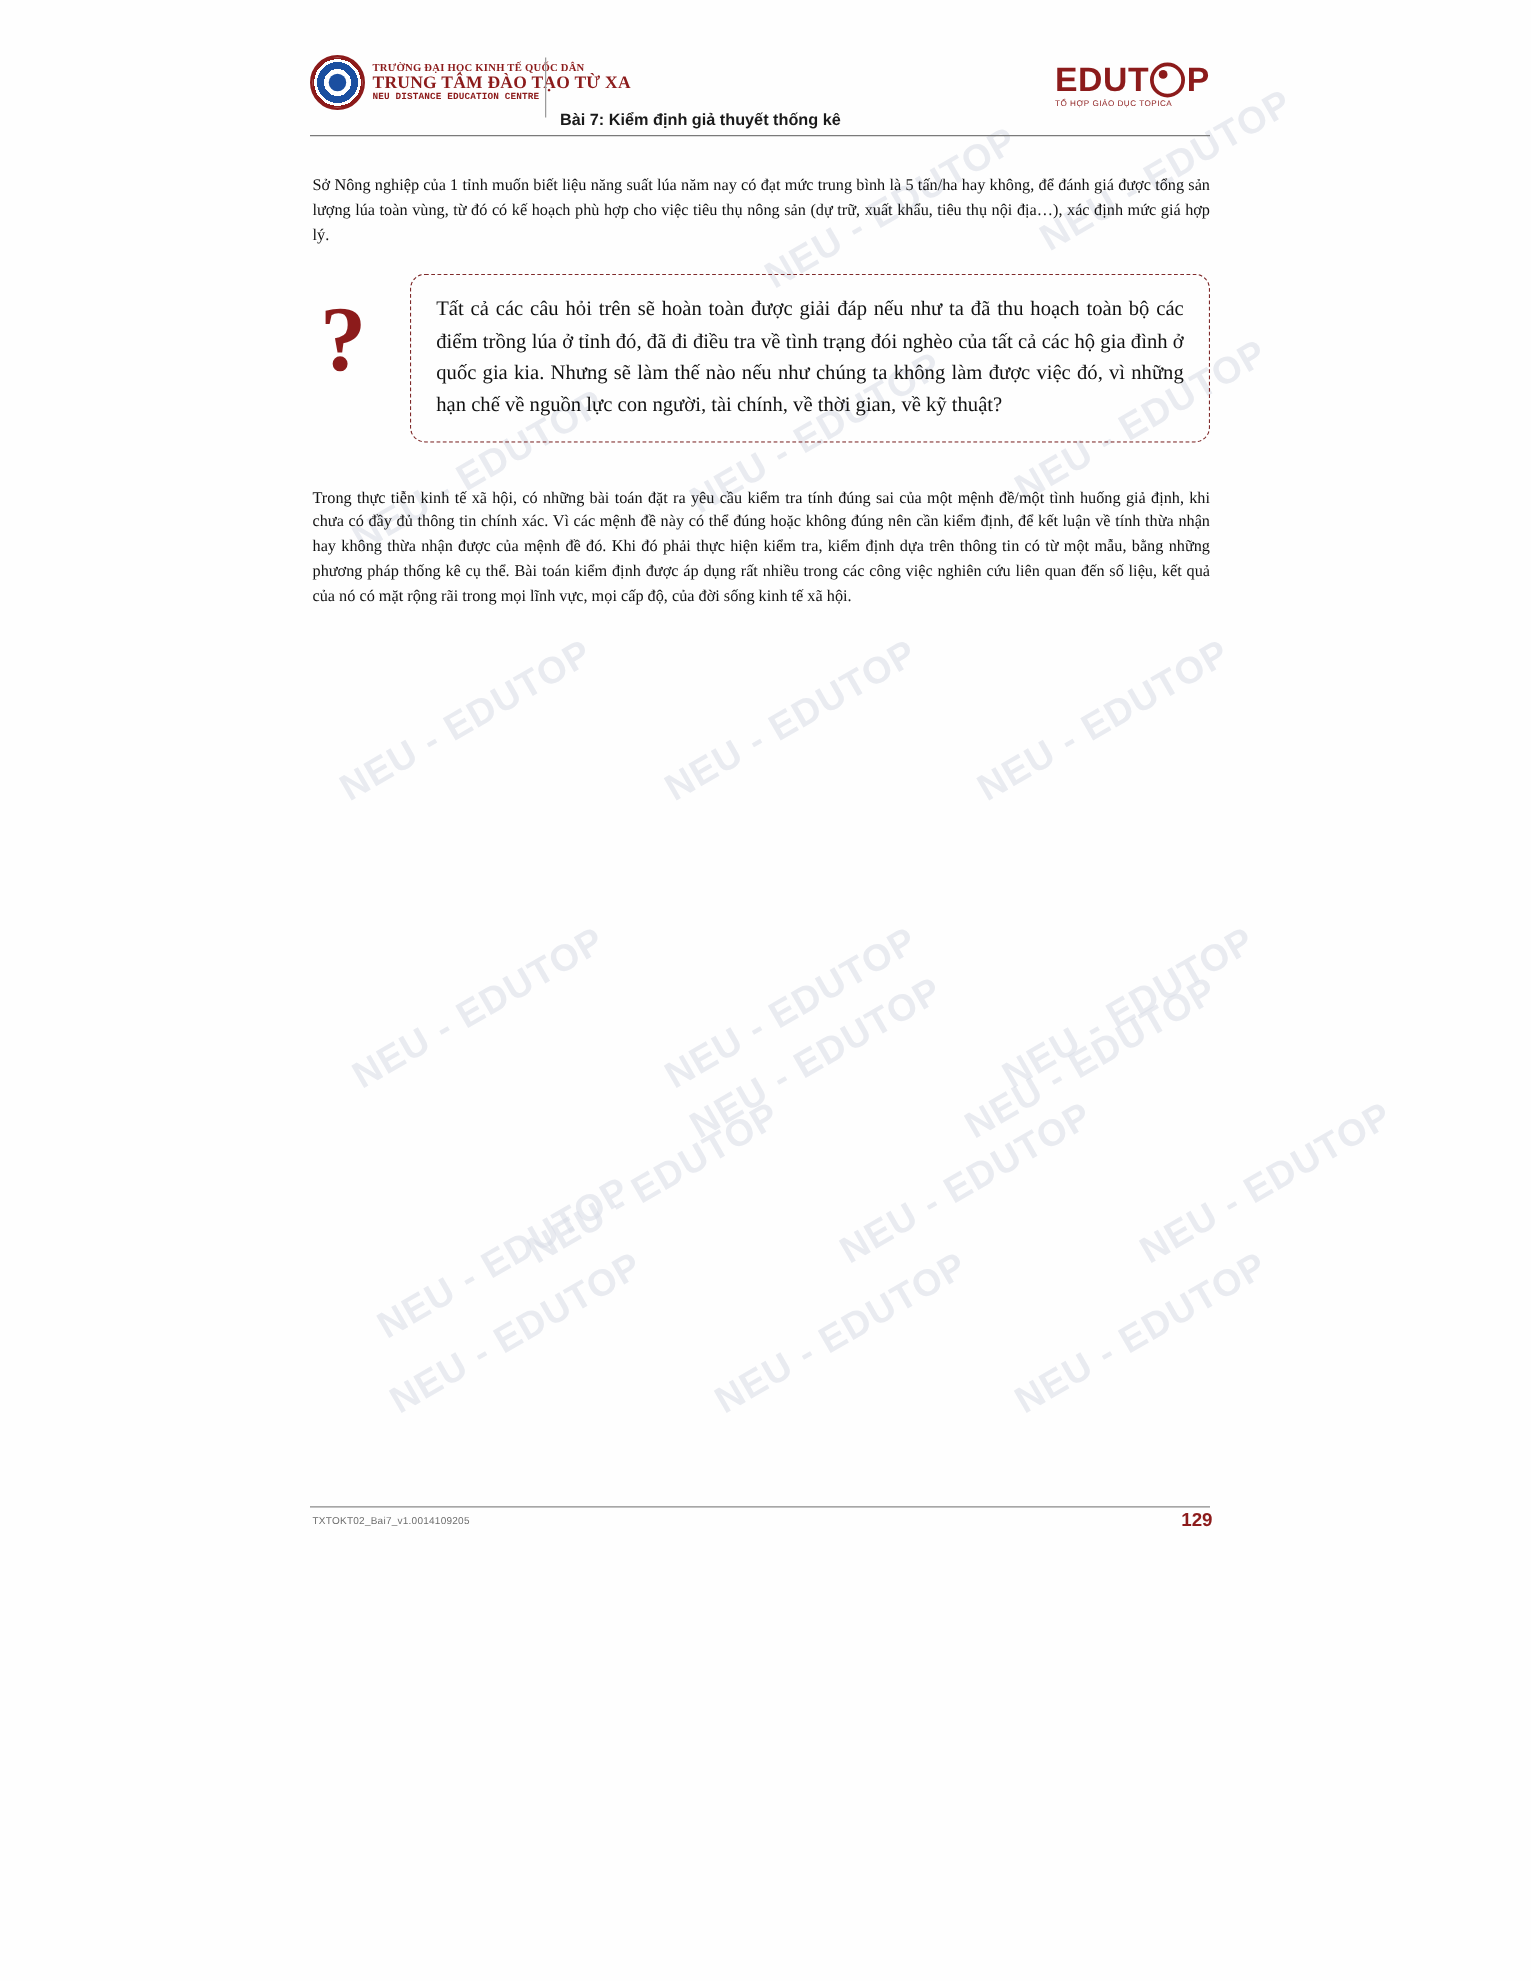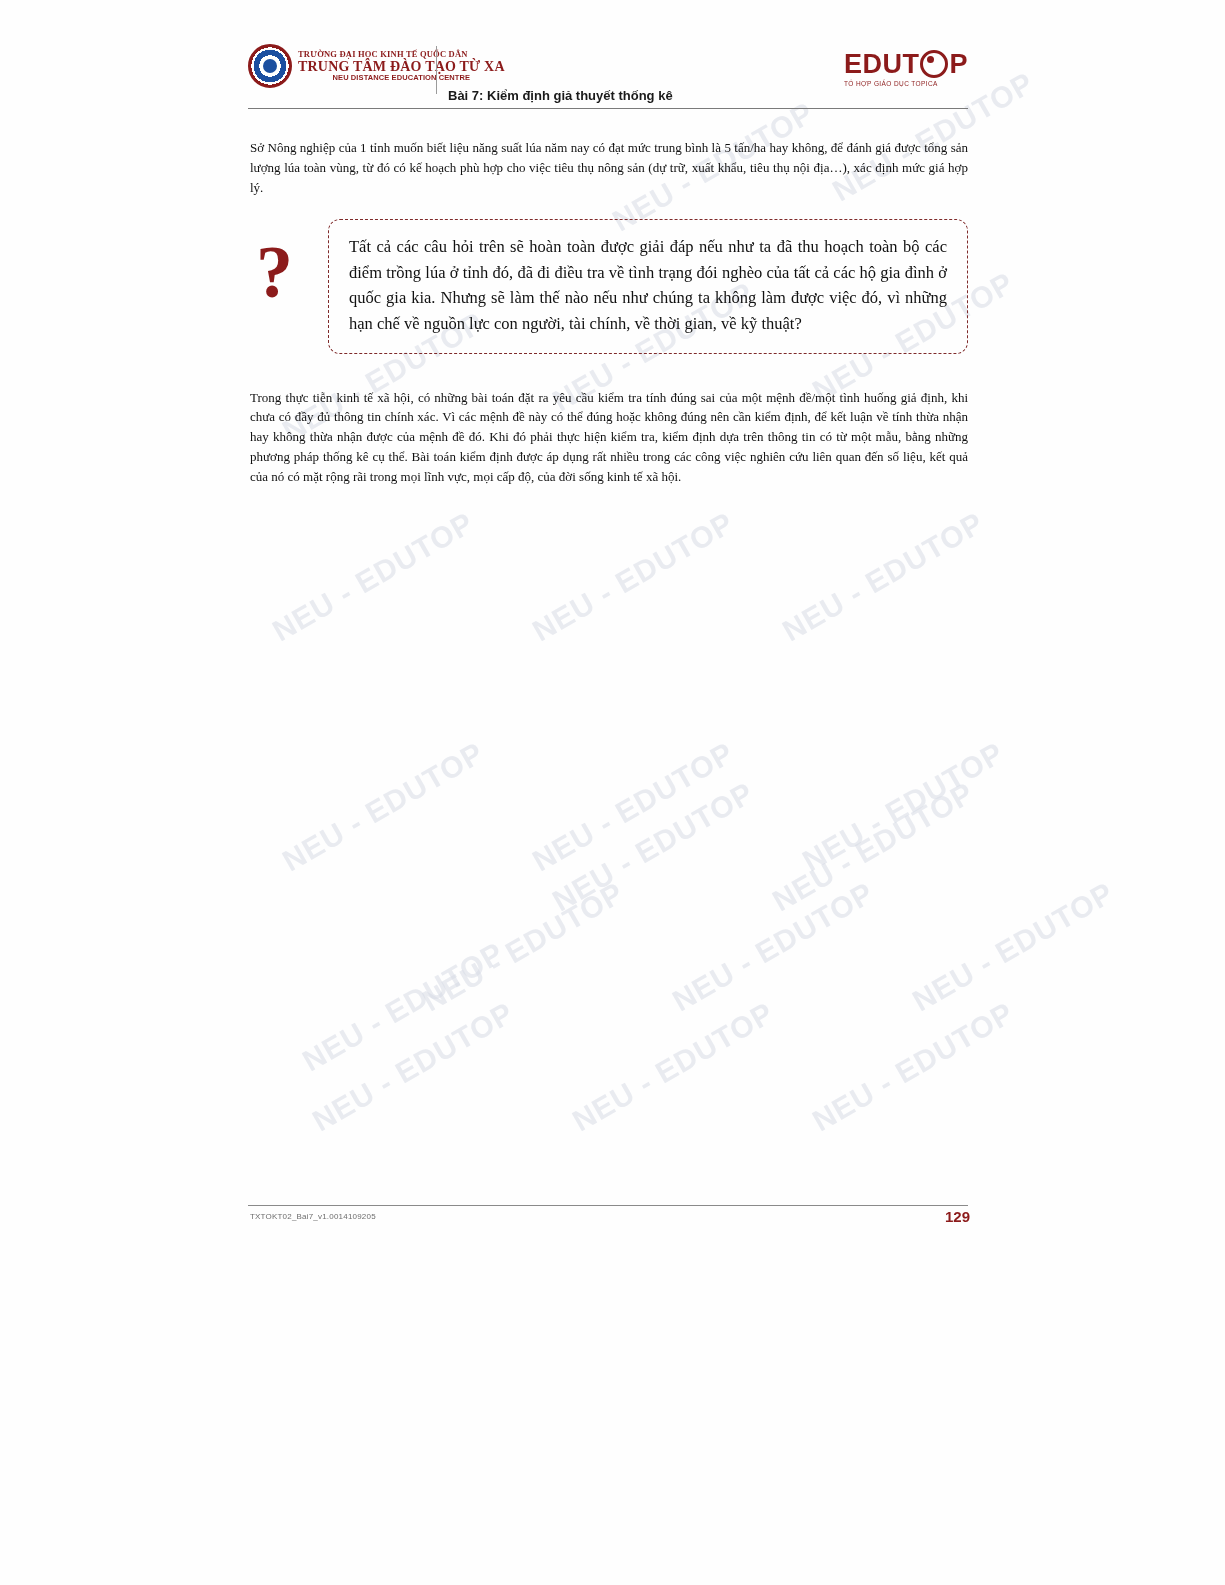--- a/index.html
+++ b/index.html
@@ -100,26 +100,25 @@
     letter-spacing: 0.2px;
   }
   .logo-line2 {
     font-family: "Liberation Serif", serif;
     font-weight: bold;
     font-size: 14px;
     color: #8c1b1b;
     letter-spacing: 0.2px;
   }
   .logo-line3 {
-    font-family: Liberation Sans, sans-serif;
+    font-family: Liberation Mono, monospace;
     font-weight: bold;
     font-size: 7.5px;
     color: #8c1b1b;
     letter-spacing: 0.1px;
-    text-align: center;
   }
   .header-divider {
     position: absolute;
     left: 188px;
     top: 2px;
     width: 1px;
     height: 48px;
     background: #9b9b9b;
   }
   .header-title {

